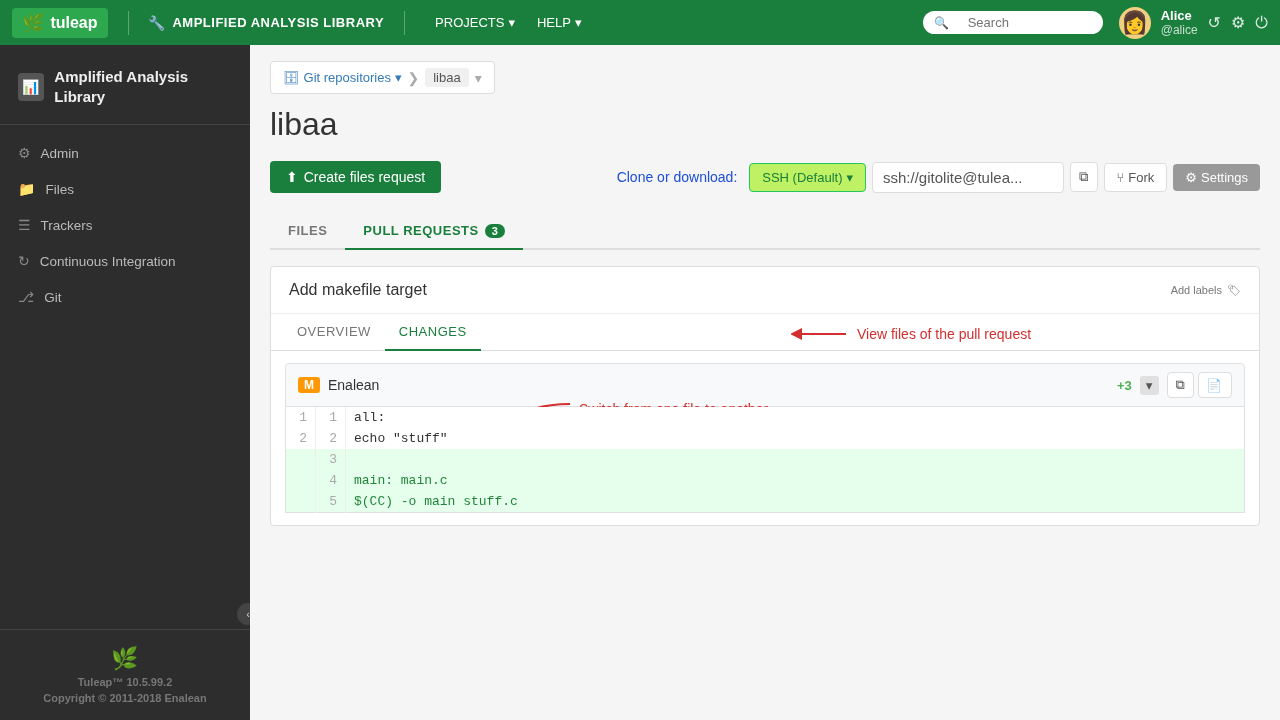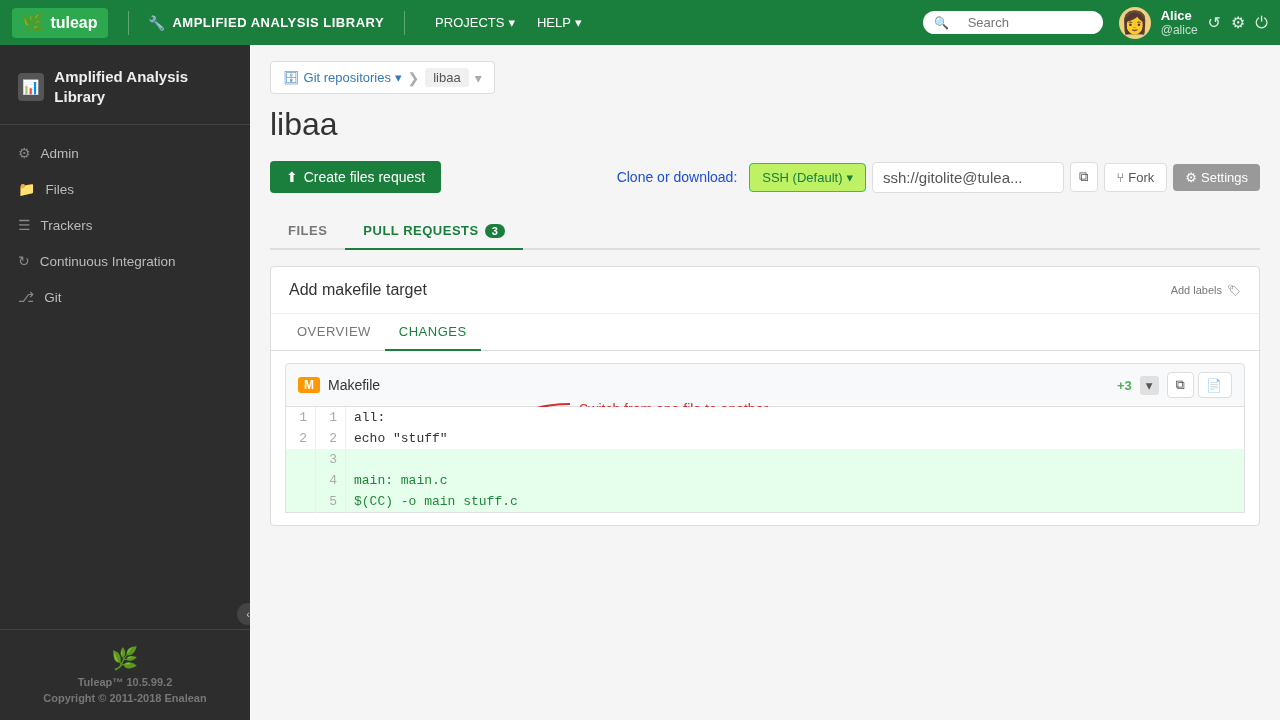--- a/index.html
+++ b/index.html
@@ -608,28 +608,39 @@
         <div style="position:relative;">
           <div class="pr-tabs">
             <div class="pr-tab">
               <span>OVERVIEW</span>
             </div>
             <div class="pr-tab active">
               <span>CHANGES</span>
             </div>
           </div>
 
+          <div style="position:absolute; top:8px; left:520px; display:flex; align-items:center; gap:6px; pointer-events:none;">
+            <svg width="60" height="24" viewBox="0 0 60 24">
+              <defs>
+                  <marker id="arr1" markerWidth="6" markerHeight="6" refX="3" refY="3" orient="auto">
+                    <path d="M0,0 L6,3 L0,6 Z" fill="#d32f2f"></path>
+                  </marker>
+                </defs>
+              <line x1="55" y1="12" x2="5" y2="12" stroke="#d32f2f" stroke-width="2" marker-end="url(#arr1)"></line>
+            </svg>
+            <span style="color:#d32f2f; font-size:14px; font-weight:500;">View files of the pull request</span>
+          </div>
         </div>
 
         <div class="diff-container">
 
           <div style="position:relative;">
             <div class="diff-file-header">
               <span class="diff-file-badge">M</span>
-              <span class="diff-file-name">Makefile</span>
+              <span class="diff-file-name">Enalean</span>
               <span class="diff-count">+3</span>
               <button class="btn-icon" style="border:none;background:#e0e0e0;border-radius:3px;padding:2px 6px;cursor:pointer;">▾</button>
               <div class="diff-actions">
                 <button class="diff-action-btn">⧉</button>
                 <button class="diff-action-btn">📄</button>
               </div>
             </div>
 
             <div style="position:absolute; top:36px; left:200px; display:flex; align-items:flex-start; gap:4px; pointer-events:none;">
               <svg width="90" height="50" viewBox="0 0 90 50">

